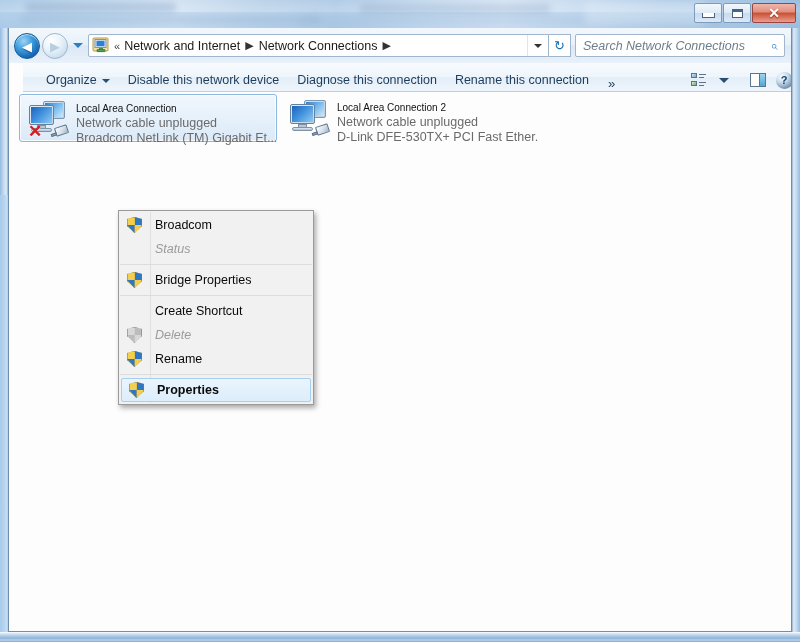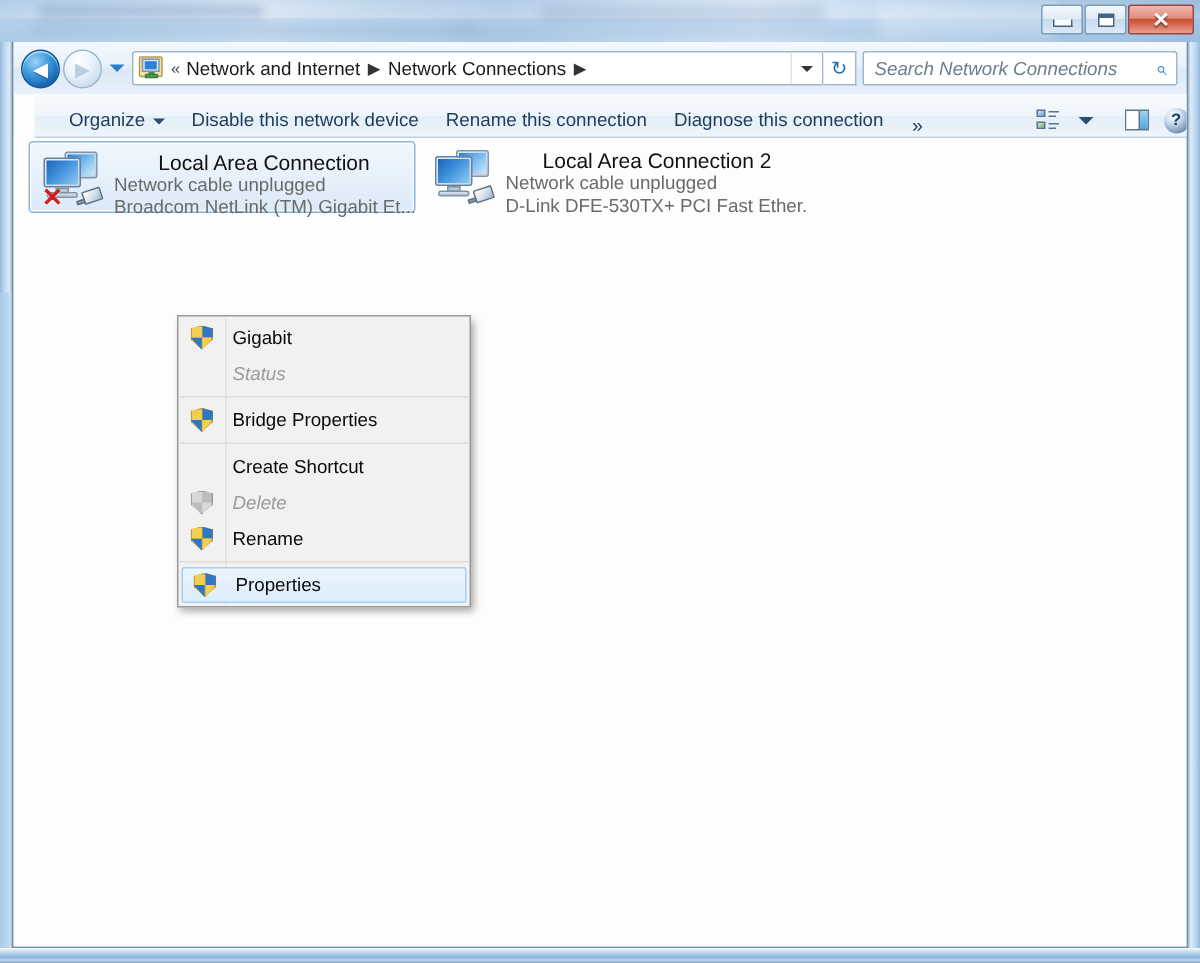--- a/index.html
+++ b/index.html
@@ -361,22 +361,22 @@
   #conn-item-2 { left: 272px; top: 2px; }
 
   .conn-icon {
     width: 50px; height: 44px;
     flex: 0 0 auto; position: relative; margin-right: 2px;
   }
   .conn-text {
     flex: 1 1 auto; min-width: 0; padding-top: 3px;
   }
   .conn-title {
-    font-size: 14px; color: #111; line-height: 15px;
-    white-space: nowrap; overflow: hidden; text-align: center;
+    font-size: 10px; color: #111; line-height: 15px;
+    white-space: nowrap; overflow: hidden;
   }
   .conn-sub {
     font-size: 12.5px; color: #6a6a6a; line-height: 15px;
     white-space: nowrap; overflow: hidden;
   }
 
   
   .mon-back {
     position: absolute; left: 19px; top: 3px;
     width: 22px; height: 18px;
@@ -480,21 +480,21 @@
     margin: 0 2px;
   }
   .cm-icon-slot {
     width: 29px; flex: 0 0 auto;
     display: flex; align-items: center; justify-content: center;
   }
   .cm-label {
     font-size: 12.5px; color: #0a0a0a;
     margin-left: 6px; white-space: nowrap;
   }
-  .cm-item.bold .cm-label { font-weight: normal; }
+  .cm-item.bold .cm-label { font-weight: bold; }
   .cm-item.disabled .cm-label { color: #9b9b9b; font-style: italic; }
   .cm-sep {
     position: relative; z-index: 2;
     height: 1px;
     background: #dcdcdc;
     margin: 3px 1px 3px 1px;
   }
 
   
   .shield {
@@ -619,24 +619,24 @@
 
     <div id="toolbar">
       <div class="tb-item" id="tb-organize">
         <span>Organize</span>
         <span class="tb-caret"></span>
       </div>
       <div class="tb-item">
         <span>Disable this network device</span>
       </div>
       <div class="tb-item">
+        <span>Diagnose this connection</span>
+      </div>
+      <div class="tb-item">
         <span>Rename this connection</span>
-      </div>
-      <div class="tb-item">
-        <span>Diagnose this connection</span>
       </div>
       <div id="tb-more">
         <span>»</span>
       </div>
 
       <div id="tb-spacer"></div>
 
       <div class="tb-icon-btn">
         <div id="view-icon-box">
           <div class="vi-sq" style="left:0;top:0;background:linear-gradient(135deg,#cfe4f5,#6aa8d8);"></div>
@@ -713,21 +713,21 @@
           <div class="cm-icon-slot">
             <div class="shield">
                 <div class="shield-body"></div>
                 <div class="shield-q1"></div>
                 <div class="shield-q2"></div>
                 <div class="shield-q3"></div>
                 <div class="shield-q4"></div>
                 <div class="shield-edge"></div>
               </div>
           </div>
-          <span class="cm-label">Gigabit</span>
+          <span class="cm-label">Broadcom</span>
         </div>
 
         <div class="cm-item disabled">
           <div class="cm-icon-slot"></div>
           <span class="cm-label">Status</span>
         </div>
 
 
         <div class="cm-sep"></div>
 

